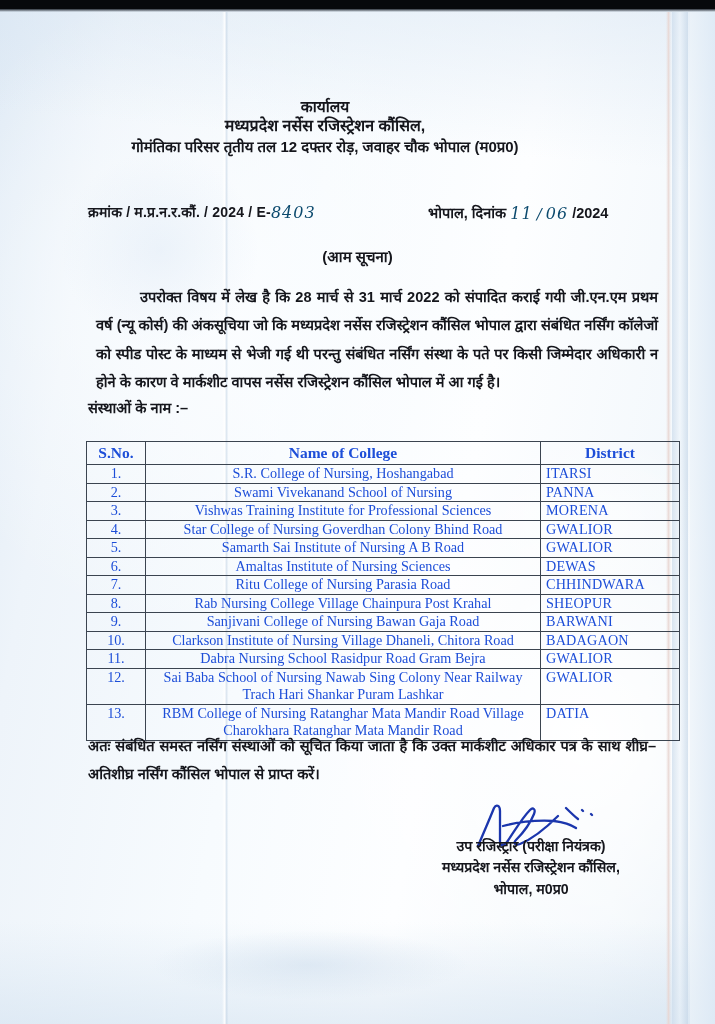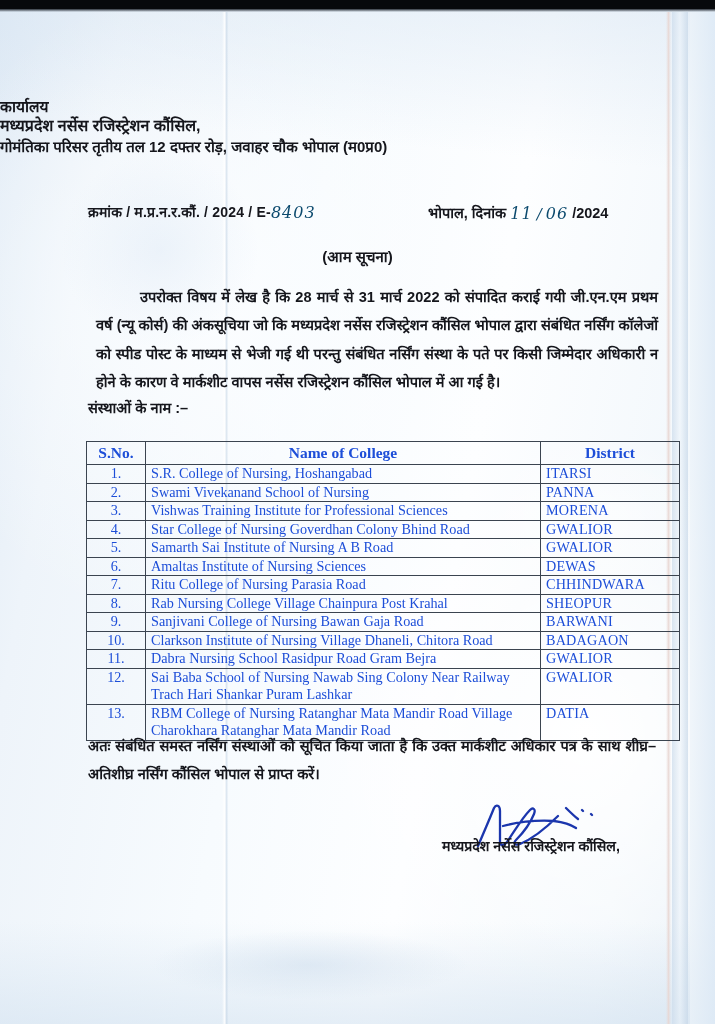--- a/index.html
+++ b/index.html
@@ -73,22 +73,22 @@
     position: absolute;
     inset: 0;
     z-index: 5;
   }
   .devanagari {
     font-family: "Liberation Sans", "DejaVu Sans", sans-serif;
   }
   
   .hdr {
     position: absolute;
-    left: 0; width: 626px;
-    text-align: left;
+    left: 12px; width: 626px;
+    text-align: center;
     line-height: 1.38;
   }
   .hdr-office { top: 96px; font-size: 15.5px; font-weight: 700; }
   .hdr-council { top: 115px; font-size: 16px; font-weight: 700; }
   .hdr-addr { top: 137px; font-size: 15px; font-weight: 700; }
 
   
   .refline {
     position: absolute;
     top: 202px; left: 88px;
@@ -171,21 +171,21 @@
     height: 22px;
     line-height: 22px;
     padding: 0 4px;
   }
   table.list tbody td {
     font-size: 14.2px;
     height: 17px;
     line-height: 17.5px;
   }
   td.c-sno { width: 50px; text-align: center; font-size: 13.6px; }
-  td.c-name { width: 386px; text-align: left; padding-left: 7px; }
+  td.c-name { width: 386px; text-align: center; padding-left: 7px; }
   td.c-dist { width: 130px; text-align: left; padding-left: 7px; letter-spacing: 0.2px; }
   tr.two-line td { height: 36px; }
   .cell-l2 { display: block; }
   .sig-mark {
     position: absolute;
     left: 470px;
     top: 802px;
     width: 130px;
     height: 46px;
     color: #1b36ad;
@@ -373,17 +373,19 @@
         <path d="M8 44 C14 30, 20 16, 24 6 C26 2, 30 3, 30 9 L30 40 C30 44, 34 44, 37 40
                  C44 30, 52 16, 60 8 C63 5, 66 7, 64 12 C60 22, 52 32, 46 38
                  C43 41, 45 44, 50 42 C62 37, 76 26, 88 14
                  M33 24 C48 20, 66 18, 84 19 C92 20, 100 22, 106 26
                  M96 6 C100 10, 104 14, 108 17
                  M112 8 L113 9 M121 12 L122 13" stroke="#1b36ad" stroke-width="2.3" stroke-linecap="round" fill="none"></path>
       </svg>
     </div>
 
     <div class="sign-lines devanagari">
+      <div>उप रजिस्ट्रार (परीक्षा नियंत्रक)</div>
       <div>मध्यप्रदेश नर्सेस रजिस्ट्रेशन कौंसिल,</div>
+      <div>भोपाल, म0प्र0</div>
     </div>
 
   </div>
 </div>
 
 </body></html>

